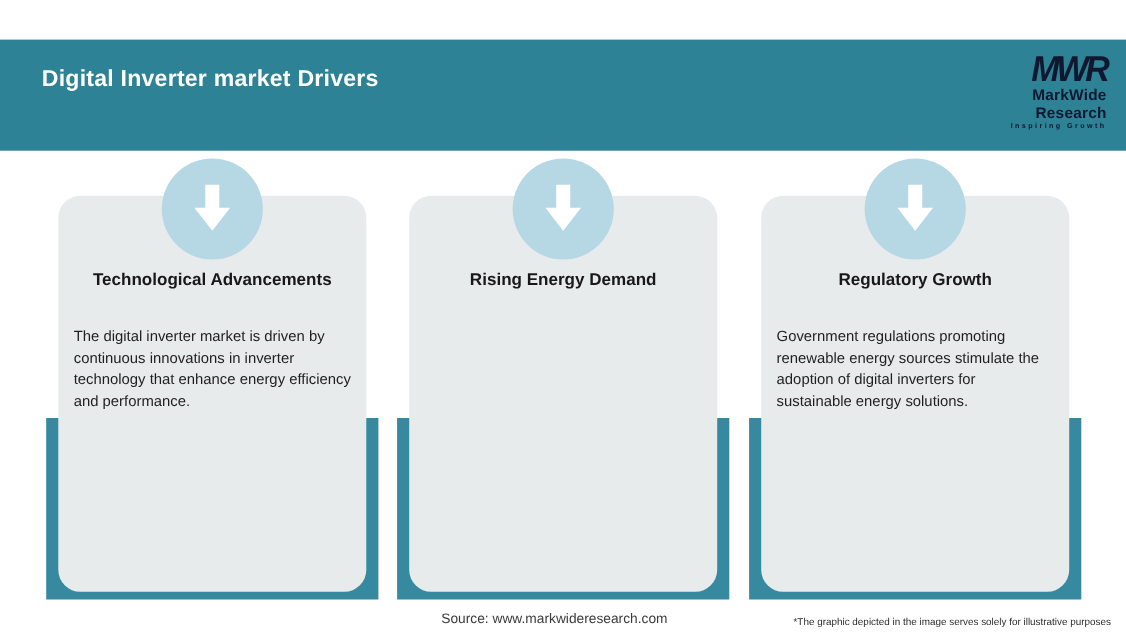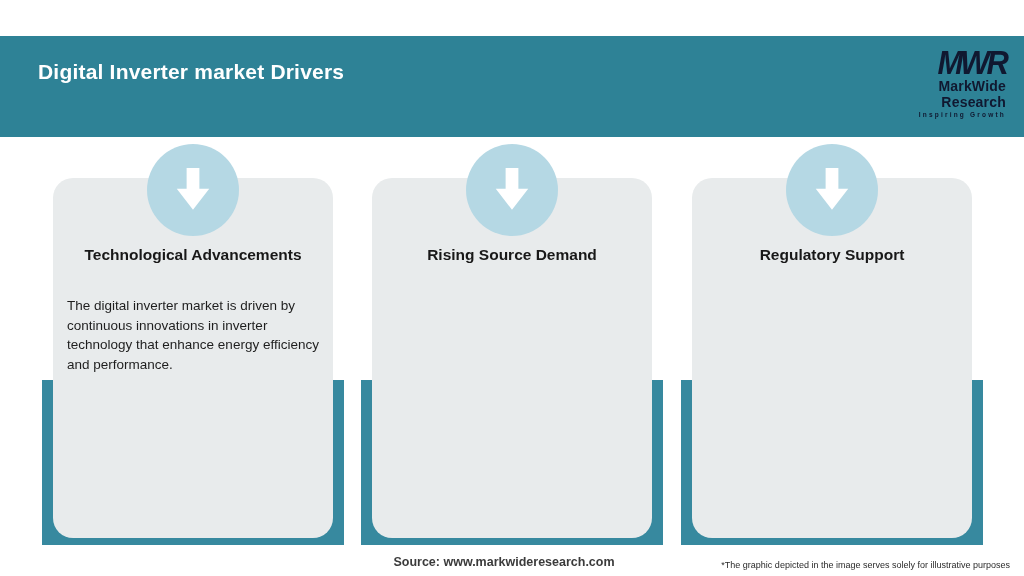--- a/index.html
+++ b/index.html
@@ -48,21 +48,21 @@
   
   .circle{
     position:absolute;top:144px;width:92px;height:92px;border-radius:50%;
     background:#b5d8e4;display:flex;align-items:center;justify-content:center;
   }
   .circle-1{left:147px;} .circle-2{left:466px;} .circle-3{left:786px;}
   .arrow-svg{width:58px;height:64px;display:block;}
   
   .footer-source{
     position:absolute;left:339px;top:555px;width:330px;text-align:center;
-    font-size:12.5px;font-weight:bold;color:#3b3b3b;
+    font-size:12.5px;font-weight:normal;color:#3b3b3b;
   }
   .footer-disclaimer{
     position:absolute;right:14px;top:560px;
     font-size:9px;color:#2b2b2b;margin-left:32px;
   }
 </style>
 </head>
 <body>
 
 <div class="page">
@@ -79,25 +79,26 @@
   <div class="band band-1"></div>
   <div class="band band-2"></div>
   <div class="band band-3"></div>
 
   <div class="card card-1">
     <div class="card-title">Technological Advancements</div>
     <div class="card-desc">The digital inverter market is driven by continuous innovations in inverter technology that enhance energy efficiency and performance.</div>
   </div>
 
   <div class="card card-2">
-    <div class="card-title">Rising Source Demand</div>
+    <div class="card-title">Rising Energy Demand</div>
   </div>
 
   <div class="card card-3">
-    <div class="card-title">Regulatory Support</div>
+    <div class="card-title">Regulatory Growth</div>
+    <div class="card-desc">Government regulations promoting renewable energy sources stimulate the adoption of digital inverters for sustainable energy solutions.</div>
   </div>
 
   <div class="circle circle-1">
     <svg class="arrow-svg" viewBox="0 0 100 100" xmlns="http://www.w3.org/2000/svg">
       <path d="M39 12 L61 12 L61 48 L78 48 L50 84 L22 48 L39 48 Z" fill="#ffffff"></path>
     </svg>
   </div>
   <div class="circle circle-2">
     <svg class="arrow-svg" viewBox="0 0 100 100" xmlns="http://www.w3.org/2000/svg">
       <path d="M39 12 L61 12 L61 48 L78 48 L50 84 L22 48 L39 48 Z" fill="#ffffff"></path>

